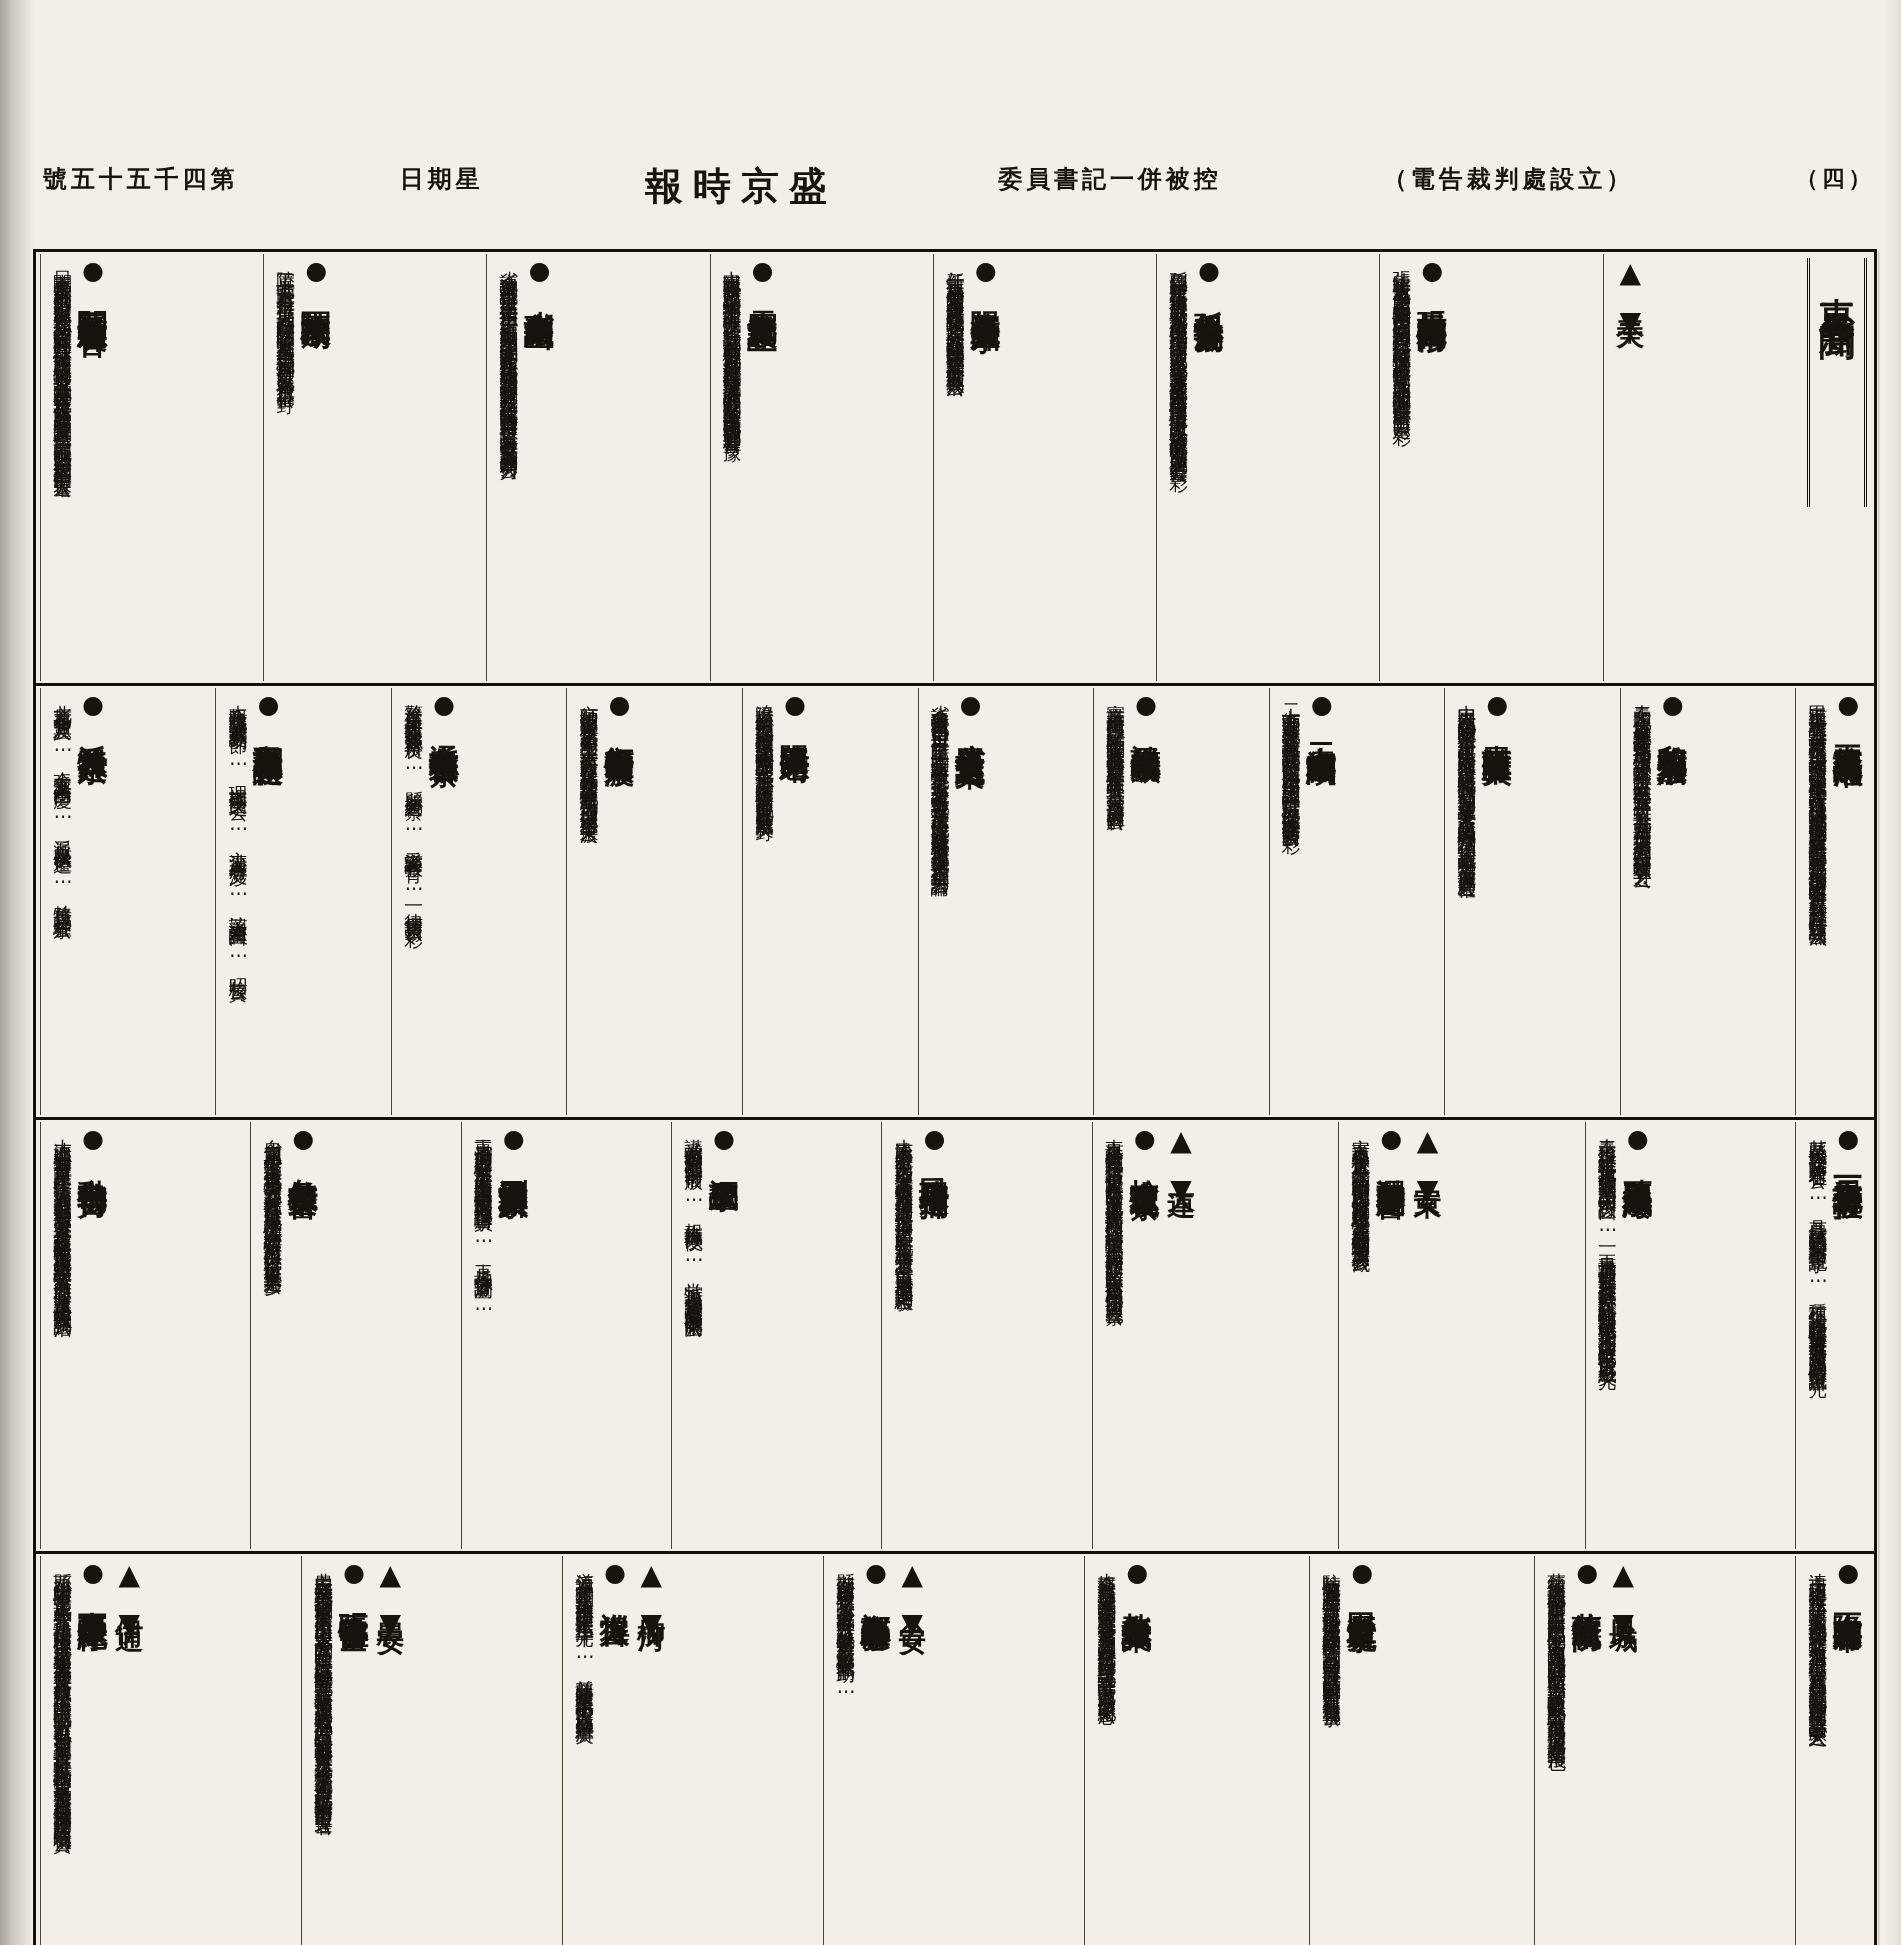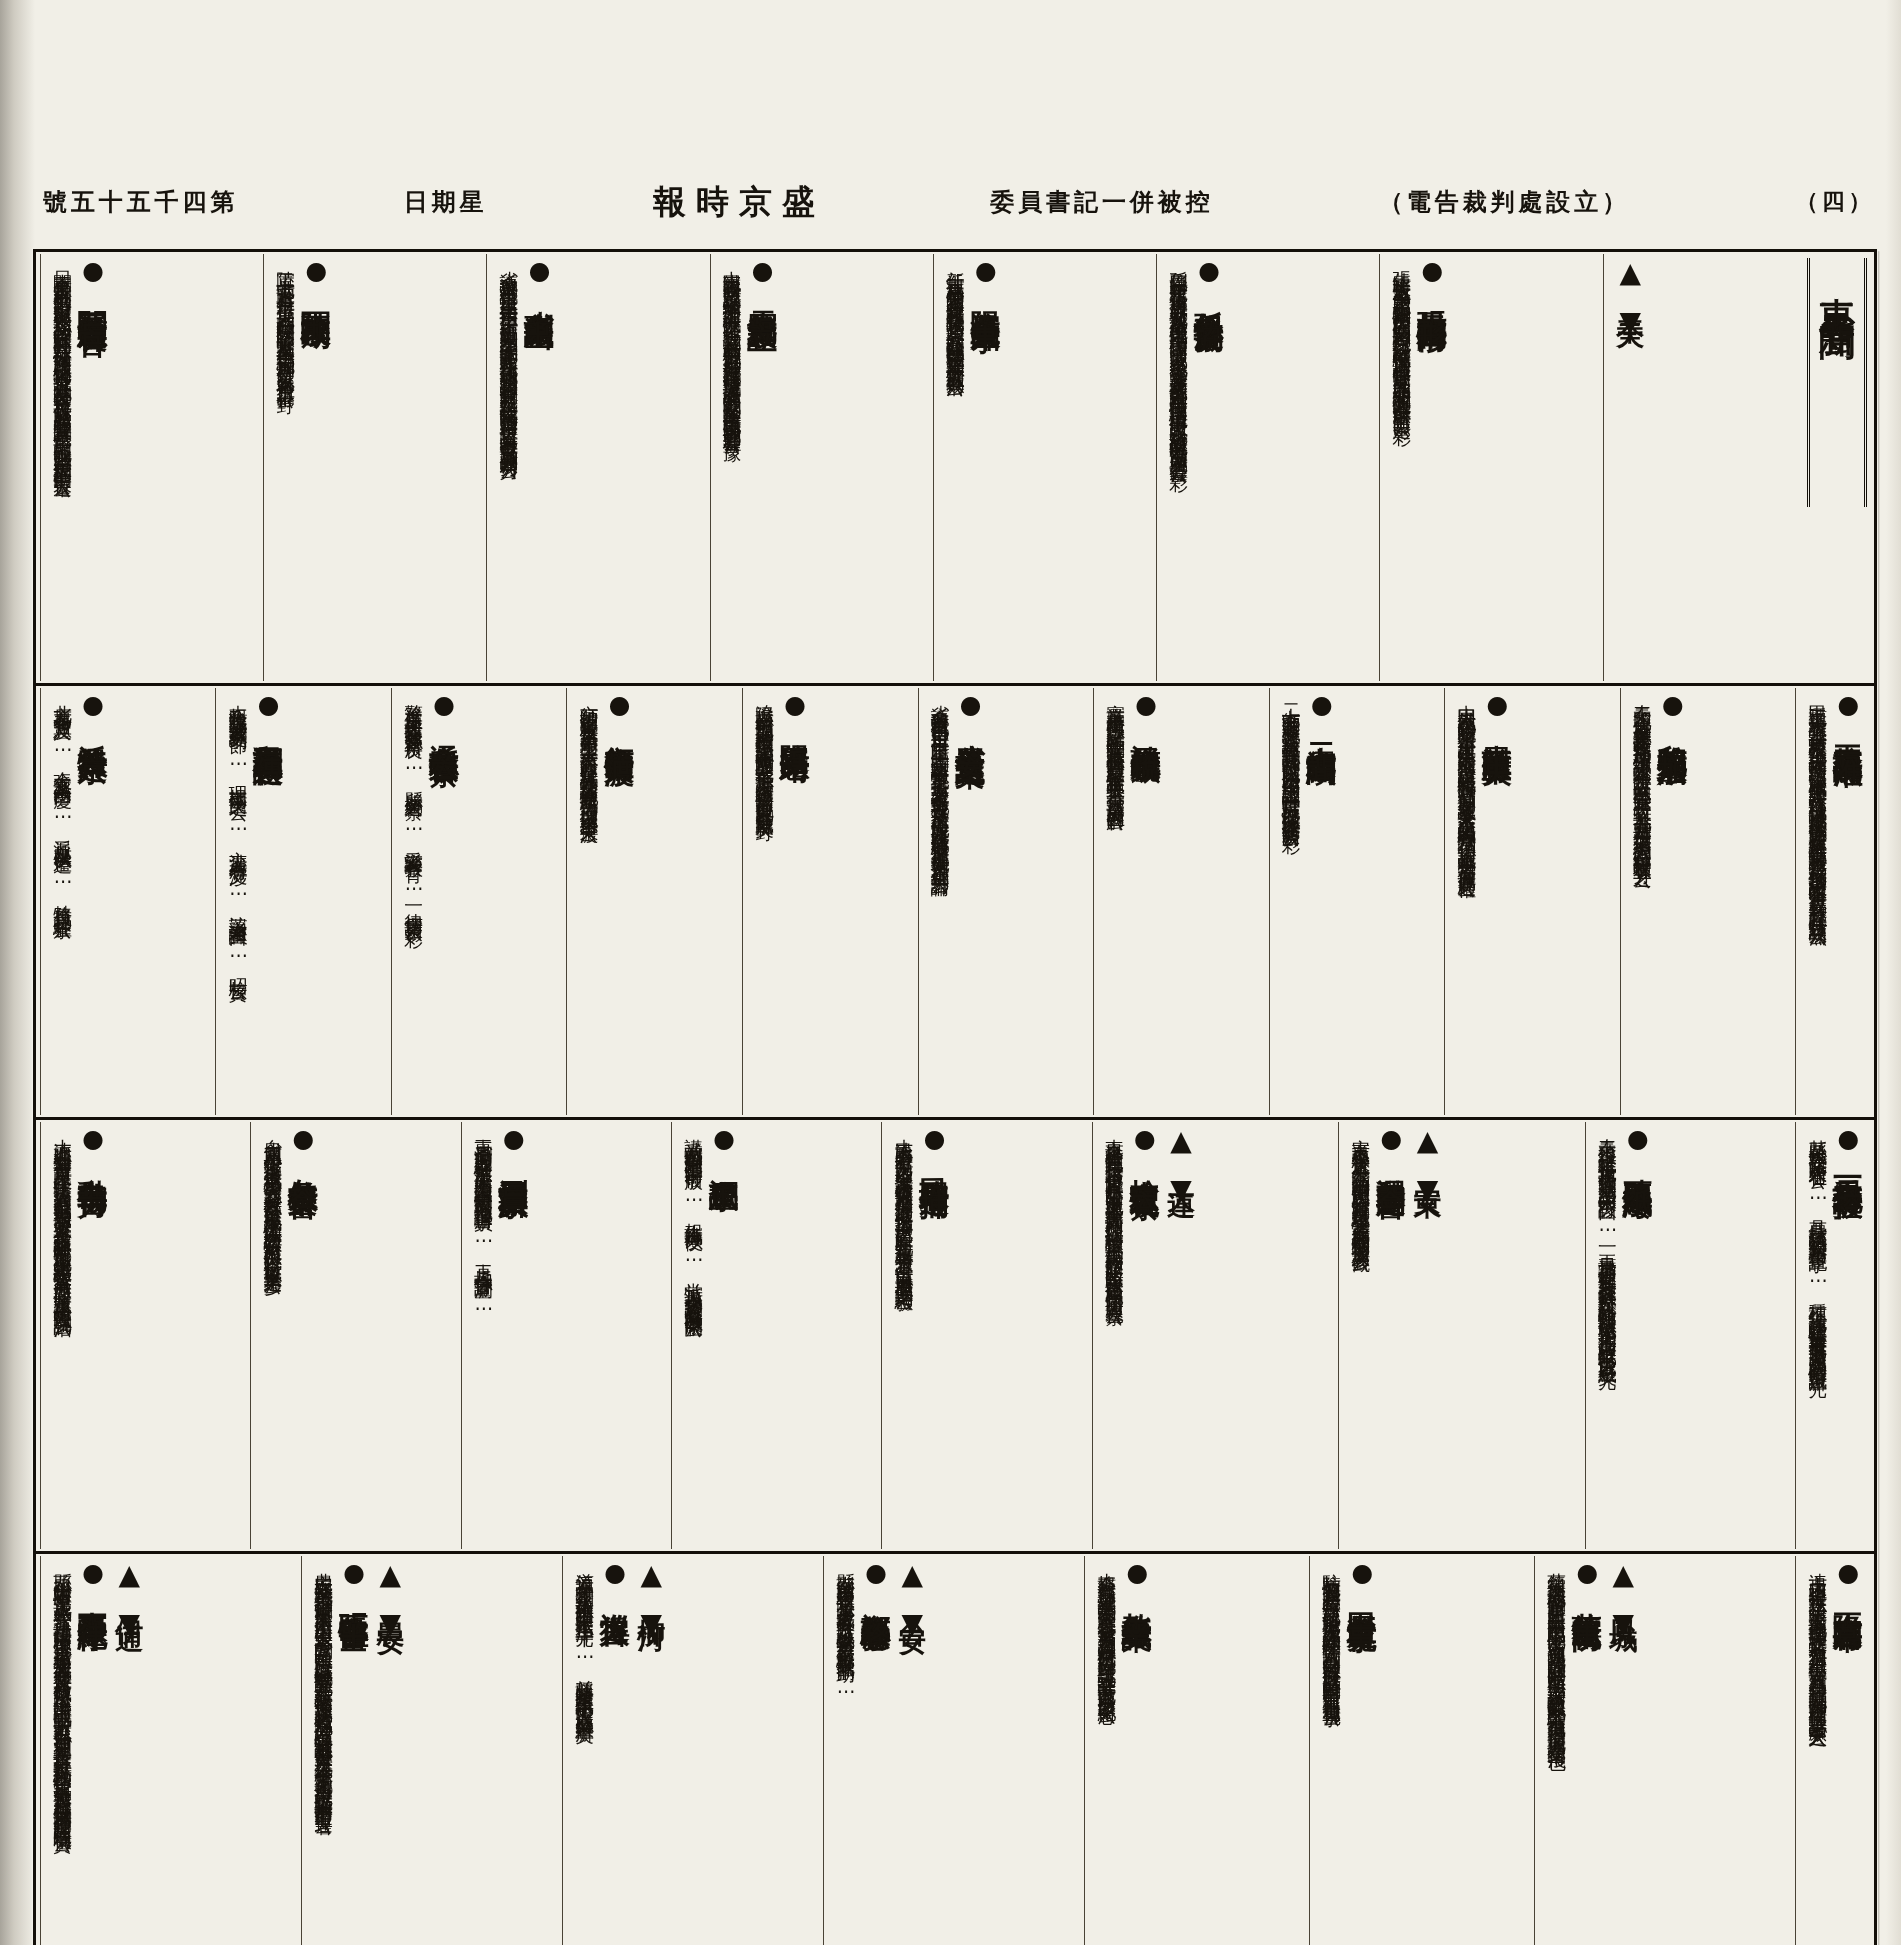--- a/index.html
+++ b/index.html
@@ -13,25 +13,25 @@
   .sheet{position:absolute;inset:0;background:#f1efe7;}
   .gutter{position:absolute;left:0;top:0;bottom:0;width:35px;
     background:linear-gradient(90deg,#6b665c 0%,#b3aea2 40%,rgba(241,239,231,0) 100%);
     opacity:.55;}
   .edge-r{position:absolute;right:0;top:0;bottom:0;width:15.6px;
     background:linear-gradient(270deg,#cfcabe 0%,rgba(241,239,231,0) 100%);opacity:.5;}
 
   
   .header-row{
     position:absolute;top:167px;left:43px;right:27px;height:70px;
-    display:flex;flex-direction:row;justify-content:space-between;align-items:center;
-    font-size:24px;font-weight:700;letter-spacing:3.9px;white-space:nowrap;font-family:Liberation Serif, serif;
+    display:flex;flex-direction:row;justify-content:space-between;align-items:flex-start;
+    font-size:24px;font-weight:700;letter-spacing:3.9px;white-space:nowrap;
   }
   .header-row .seg{line-height:1;}
-  .masthead{font-size:33px;font-weight:900;letter-spacing:10px;}
+  .masthead{font-size:38px;font-weight:900;letter-spacing:10px;}
   .pagenum{font-size:22.6px;}
 
   
   .frame{
     position:absolute;left:33px;right:25px;top:249px;bottom:15.6px;
     border:3.9px solid #14100a;
     box-shadow:0 0 0 1.2px #f1efe7,2.3px 2.3px 0 0 rgba(20,16,10,.25);
     background:#f1efe7;
   }
   .band{

